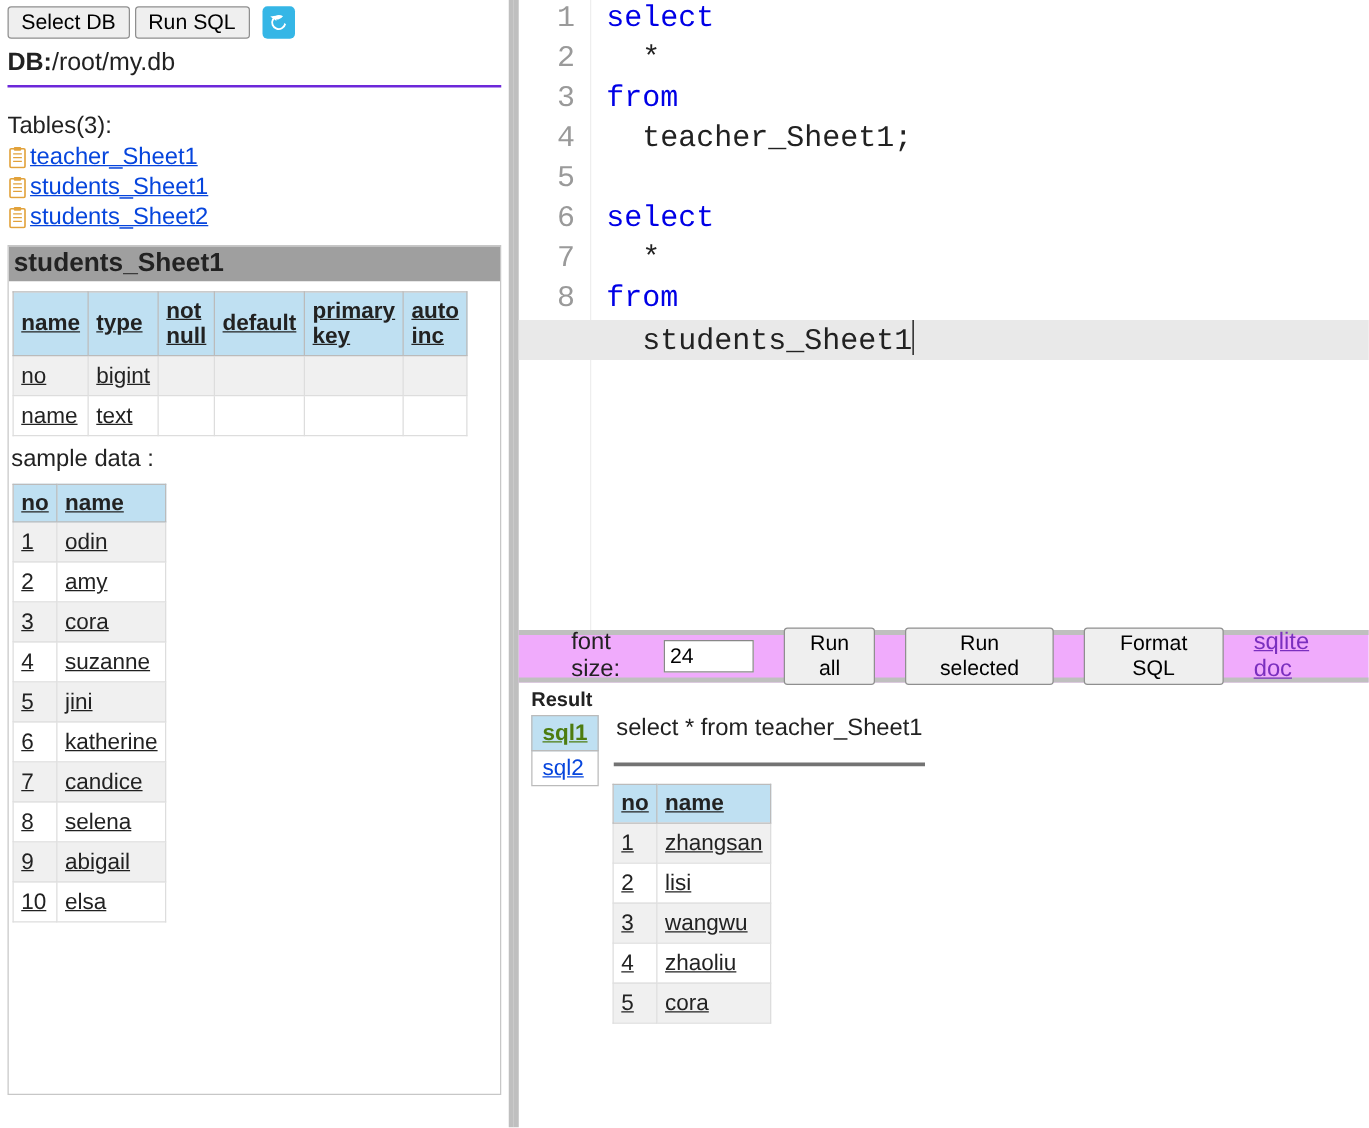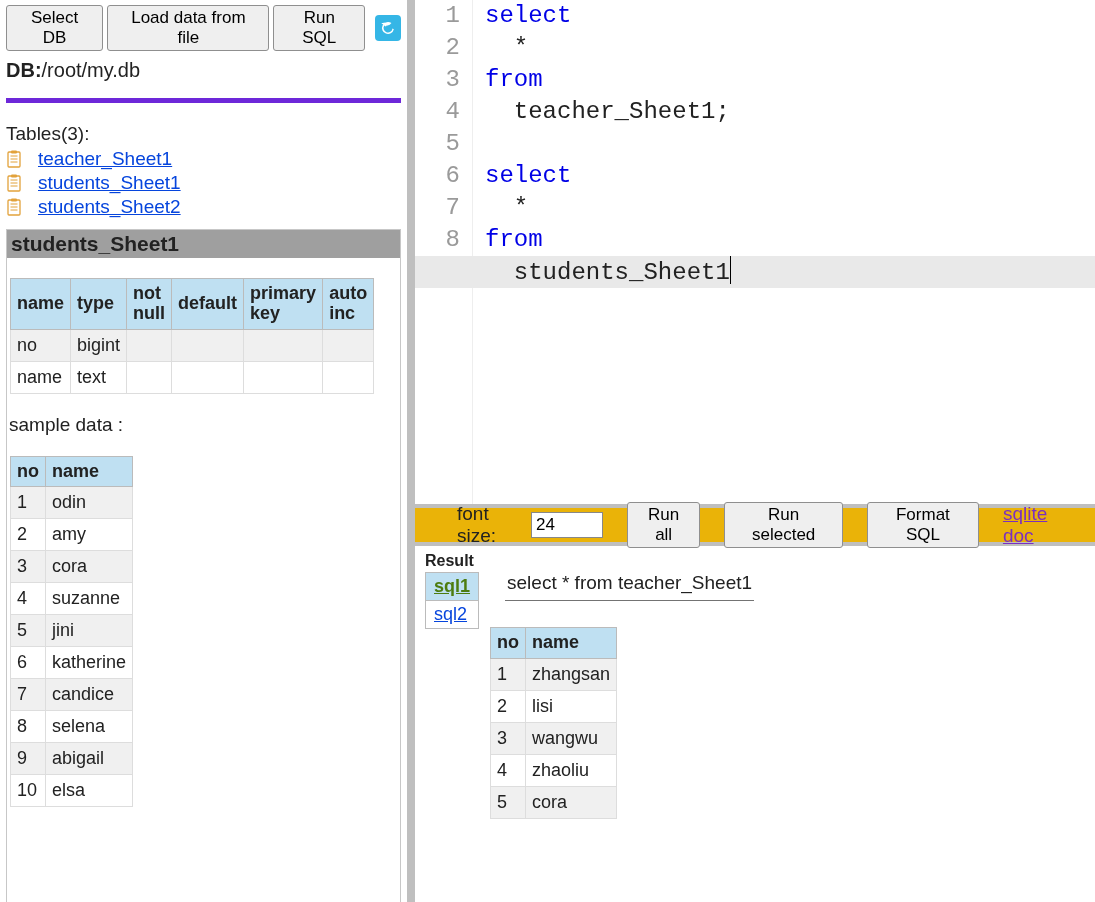--- a/index.html
+++ b/index.html
@@ -4,62 +4,61 @@
 <style>
   * { box-sizing: border-box; }
   html, body { margin:0; padding:0; font-family: "Segoe UI","微软雅黑",Arial,sans-serif; font-size:17px; color:#222; }
   body { width:1095px; height:902px; display:flex; }
   
   .left-pane { width:411px; height:902px; border-right:4px solid #bfbfbf; padding:5px 6px 6px 6px; }
   .top-buttons { display:flex; align-items:center; gap:4px; padding-bottom:4px; }
   button.ui { font-family:inherit; font-size:17px; padding:2px 10px; background:#efefef; border:1px solid #8f8f8f; border-radius:3px; cursor:pointer; }
   .refresh-btn { margin-left:6px; width:26px; height:26px; background:#35b6e6; border-radius:4px; display:flex; align-items:center; justify-content:center; cursor:pointer; }
   .refresh-btn svg { display:block; }
-  .db-line { margin-top:4px; font-size:20px; border-bottom:5px solid #6d28d9; padding-bottom:16px; }
+  .db-line { margin-top:4px; font-size:20px; border-bottom:2px solid #6d28d9; padding-bottom:6px; }
   .db-line b { font-weight:bold; }
   .tables-hdr { margin-top:20px; font-size:19px; }
   .tbl-list { padding:2px 0 4px 0; }
-  .tbl-item { display:flex; align-items:center; gap:16px; padding:1px 0; }
+  .tbl-item { display:flex; align-items:center; gap:2px; padding:1px 0; }
   .clip-icon { width:16px; height:18px; display:inline-block; }
   .tbl-link { color:#0645dd; text-decoration:underline; cursor:pointer; font-size:19px; }
   .schema-box { border:1px solid #c7c7c7; margin-top:6px; height:680px; overflow:auto; }
   .schema-title { background:#9f9f9f; font-size:21px; font-weight:bold; padding:2px 4px; }
   .sublabel { font-size:19px; padding:0px 2px; }
-  table.gtable { border-collapse:collapse; margin:20px 3px; }
+  table.gtable { border-collapse:collapse; margin:8px 3px;text-decoration:underline; }
   table.gtable th { background:#bfe0f2; border:1px solid #bbb; font-weight:bold; text-align:left; padding:5px 6px; font-size:18px; line-height:1.1;}
   table.gtable td { border:1px solid #ddd; padding:5px 6px; font-size:18px; }
   table.gtable tr:nth-child(even) td { background:#f0f0f0; }
   
   .right-pane { flex:1; display:flex; flex-direction:column; border-left:4px solid #bfbfbf; }
   .editor { height:504px; position:relative; font-family:Consolas,"Courier New",monospace; font-size:24px; line-height:32px; overflow:hidden; }
   .gutter { position:absolute; left:0; top:0; width:58px; height:100%; background:#fff; color:#9a9a9a; text-align:right; padding:0 12px 0 0; border-right:1px solid #eee;}
   .code { position:absolute; left:58px; right:0; top:0; padding-left:12px; white-space:pre; }
   .kw { color:#0000e6; }
   .cursor { display:inline-block; width:1px; height:28px; background:#000; vertical-align:-5px; }
-  .mid-toolbar { border-top:4px solid #bfbfbf; border-bottom:4px solid #bfbfbf; background:#eab308; height:42px; display:flex; align-items:center; padding:0 14px 0 42px; gap:24px; font-size:19px;}
+  .mid-toolbar { border-top:4px solid #bfbfbf; border-bottom:4px solid #bfbfbf; background:#f0abfc; height:42px; display:flex; align-items:center; padding:0 14px 0 42px; gap:24px; font-size:19px;}
   .mid-toolbar .fs-label { display:flex; align-items:center; }
   .mid-toolbar input.fs { width:72px; font-size:17px; border:1px solid #888; padding:2px 4px; margin-left:2px;}
   .doc-link { margin-left:auto; color:#7b2fbf; text-decoration:underline; cursor:pointer; }
   .result-area { flex:1; padding:6px 10px; }
   .result-title { font-weight:bold; font-size:16px; }
   .tabs-col { float:left; margin-right:6px; }
   .sql-tab { display:block; border:1px solid #bbb; padding:3px 8px; color:#0645dd; text-decoration:underline; font-size:18px; cursor:pointer; margin-bottom:-1px;}
   .sql-tab.active { background:#bfe0f2; font-weight:bold; color:#4d7c0f; }
   .result-right { overflow:hidden; padding-left:2px;}
-  .query-echo { font-size:19px; border-bottom:1px solid #737373; display:inline-block; padding:0 2px 6px 2px; margin-bottom:6px; margin-left:18px;}
+  .query-echo { font-size:19px; border-bottom:3px solid #737373; display:inline-block; padding:0 2px 16px 2px; margin-bottom:6px; margin-left:4px;}
   
 </style>
 </head>
 <body>
 
 <div class="left-pane">
 
   <div class="top-buttons">
     <button class="ui">Select DB</button>
-    <button class="ui">Load data from file</button>
     <button class="ui">Run SQL</button>
     <span class="refresh-btn">
       <svg width="18" height="18" viewBox="0 0 24 24">
           <path fill="#fff" d="M12 4a8 8 0 107.4 5h-2.2A6 6 0 116 12h3L5 8l-4 4h3a8 8 0 008-8z" transform="rotate(35 12 12)"></path>
         </svg>
     </span>
   </div>
 
   <div class="db-line">
     <b>DB:</b><span>/root/my.db</span>

